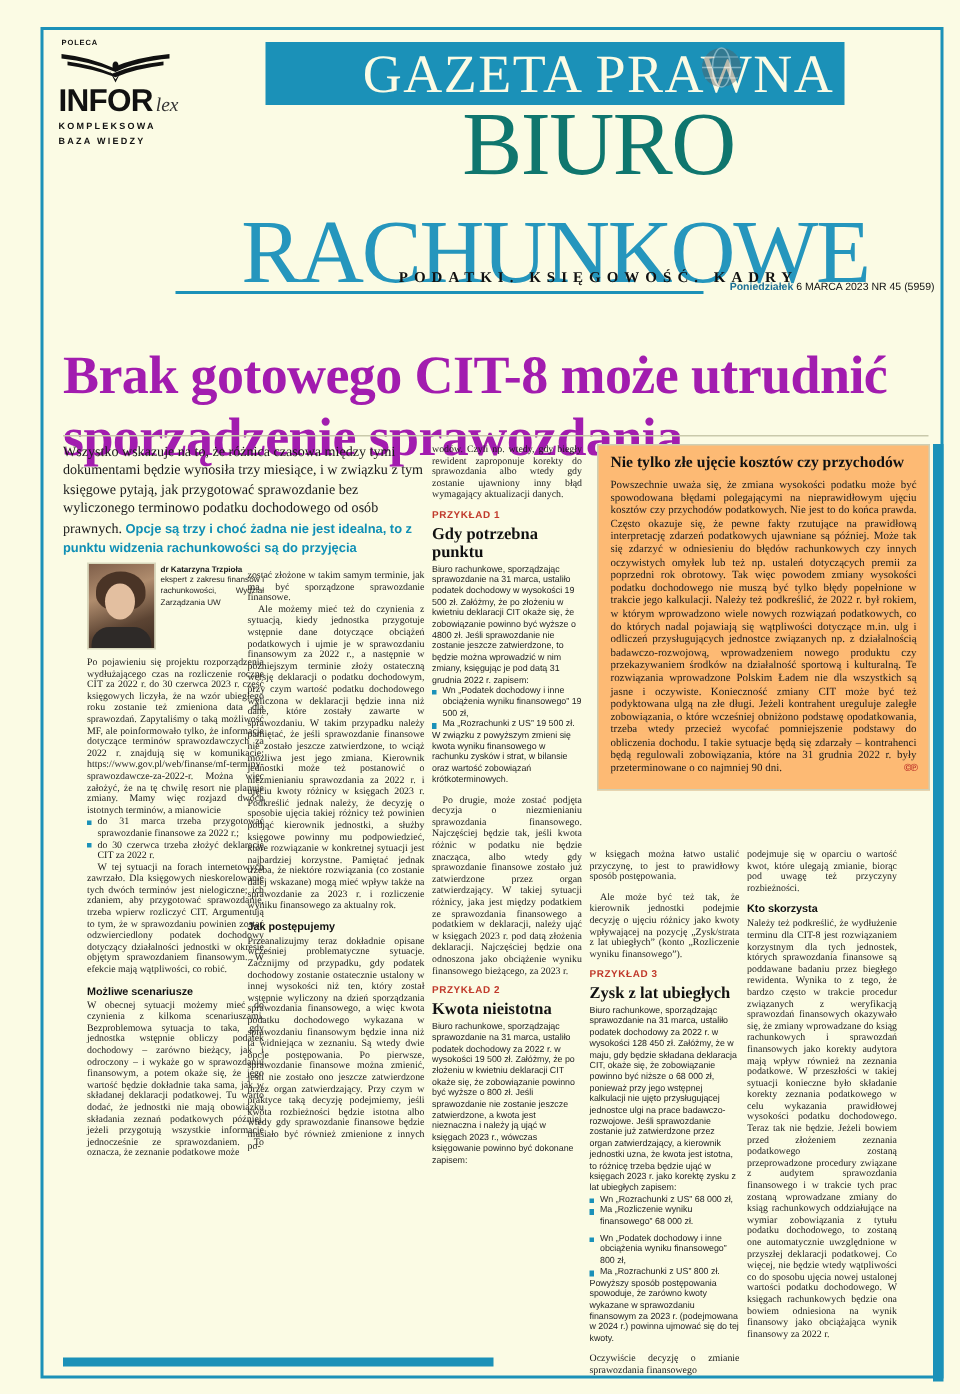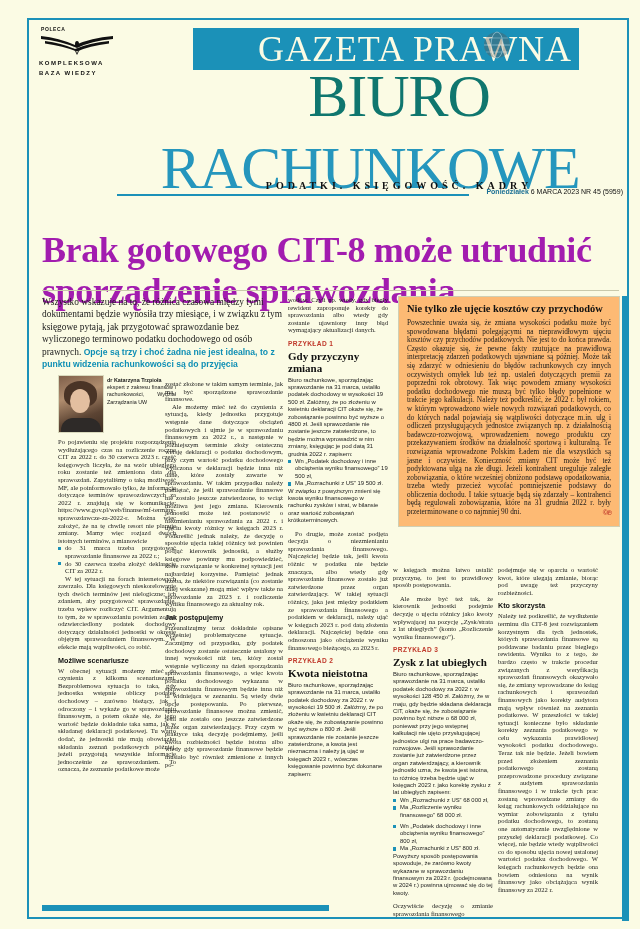--- a/index.html
+++ b/index.html
@@ -46,21 +46,20 @@
     font-style:italic;font-size:13px;color:#333;margin-left:2px;font-weight:normal;
   }
   .logo-sub{
     font-family:"Liberation Sans", sans-serif;
     font-size:6px;font-weight:bold;letter-spacing:1.5px;color:#111;
     line-height:8px;margin-top:2px;
   }
   .gazeta-band{
     position:absolute;left:148px;top:8px;width:386px;height:42px;
     background:#1b91b8;
-    margin-left:16px;
   }
   .gazeta-text{
     position:absolute;left:0;top:0;width:444px;height:42px;
     color:#fbfbe4;
     font-family:"Liberation Serif", serif;
     font-size:36px;font-weight:normal;letter-spacing:1px;
     text-align:center;line-height:42px;
     white-space:nowrap;
   }
   .globe{
@@ -228,20 +227,23 @@
   <div class="masthead">
 
     <div class="logo-box">
       <div class="logo-poleca">POLECA</div>
       <svg class="logo-bird" viewBox="0 0 78 24">
         <path d="M2 3 Q20 5 36 12 Q52 5 74 3 L74 6 Q52 8 38 15 L38 15 Q22 8 2 6 Z" fill="#111"></path>
         <path d="M6 8 Q22 10 36 16 Q50 10 70 8 L70 10.5 Q50 13 38 18.5 Q24 13 6 10.5 Z" fill="#111"></path>
         <path d="M34 14 L38 20 L42 14 L38 22 Z" fill="#111"></path>
         <ellipse cx="38" cy="11" rx="2" ry="3" fill="#111"></ellipse>
       </svg>
+      <div>
+        <span class="logo-infor">INFOR</span><span class="logo-lex">lex</span>
+      </div>
       <div class="logo-sub">KOMPLEKSOWA</div>
       <div class="logo-sub">BAZA WIEDZY</div>
     </div>
 
     <div class="gazeta-band">
       <div class="gazeta-text">GAZETA PRAWNA</div>
       <svg class="globe" viewBox="0 0 30 30">
         <circle cx="15" cy="15" r="13" fill="#5a5a5a" opacity=".75"></circle>
         <ellipse cx="15" cy="15" rx="6" ry="13" fill="none" stroke="#cfcfcf" stroke-width="1"></ellipse>
         <line x1="2" y1="15" x2="28" y2="15" stroke="#cfcfcf" stroke-width="1"></line>
@@ -303,21 +305,21 @@
       <p class="noind">zostać złożone w takim samym terminie, jak ma być sporządzone sprawozdanie finansowe.</p>
       <p>Ale możemy mieć też do czynienia z sytuacją, kiedy jednostka przygotuje wstępnie dane dotyczące obciążeń podatkowych i ujmie je w sprawozdaniu finansowym za 2022 r., a następnie w późniejszym terminie złoży ostateczną wersję deklaracji o podatku dochodowym, przy czym wartość podatku dochodowego wyliczona w deklaracji będzie inna niż dane, które zostały zawarte w sprawozdaniu. W takim przypadku należy pamiętać, że jeśli sprawozdanie finansowe nie zostało jeszcze zatwierdzone, to wciąż możliwa jest jego zmiana. Kierownik jednostki może też postanowić o niezmienianiu sprawozdania za 2022 r. i ujęciu kwoty różnicy w księgach 2023 r. Podkreślić jednak należy, że decyzję o sposobie ujęcia takiej różnicy też powinien podjąć kierownik jednostki, a służby księgowe powinny mu podpowiedzieć, które rozwiązanie w konkretnej sytuacji jest najbardziej korzystne. Pamiętać jednak trzeba, że niektóre rozwiązania (co zostanie dalej wskazane) mogą mieć wpływ także na sprawozdanie za 2023 r. i rozliczenie wyniku finansowego za aktualny rok.</p>
       <div class="subhead">Jak postępujemy</div>
       <p class="noind">Przeanalizujmy teraz dokładnie opisane wcześniej problematyczne sytuacje. Zacznijmy od przypadku, gdy podatek dochodowy zostanie ostatecznie ustalony w innej wysokości niż ten, który został wstępnie wyliczony na dzień sporządzania sprawozdania finansowego, a więc kwota podatku dochodowego wykazana w sprawozdaniu finansowym będzie inna niż ta widniejąca w zeznaniu. Są wtedy dwie opcje postępowania. Po pierwsze, sprawozdanie finansowe można zmienić, jeśli nie zostało ono jeszcze zatwierdzone przez organ zatwierdzający. Przy czym w praktyce taką decyzję podejmiemy, jeśli kwota rozbieżności będzie istotna albo wtedy gdy sprawozdanie finansowe będzie musiało być również zmienione z innych po-</p>
     </div>
 
     <div class="col c3">
       <p class="noind">wodów. Czyli np. wtedy, gdy biegły rewident zaproponuje korekty do sprawozdania albo wtedy gdy zostanie ujawniony inny błąd wymagający aktualizacji danych.</p>
 
       <div class="exlabel">PRZYKŁAD 1</div>
-      <div class="extitle">Gdy przyczyny zmiana</div>
+      <div class="extitle">Gdy potrzebna punktu</div>
       <div class="exbody">
         <p>Biuro rachunkowe, sporządzając sprawozdanie na 31 marca, ustaliło podatek dochodowy w wysokości 19 500 zł. Załóżmy, że po złożeniu w kwietniu deklaracji CIT okaże się, że zobowiązanie powinno być wyższe o 4800 zł. Jeśli sprawozdanie nie zostanie jeszcze zatwierdzone, to będzie można wprowadzić w nim zmiany, księgując je pod datą 31 grudnia 2022 r. zapisem:</p>
         <ul class="exbullets">
           <li>Wn „Podatek dochodowy i inne obciążenia wyniku finansowego” 19 500 zł,</li>
           <li>Ma „Rozrachunki z US” 19 500 zł.</li>
         </ul>
         <p>W związku z powyższym zmieni się kwota wyniku finansowego w rachunku zysków i strat, w bilansie oraz wartość zobowiązań krótkoterminowych.</p>
       </div>
 
       <p style="margin-top:5px">Po drugie, może zostać podjęta decyzja o niezmienianiu sprawozdania finansowego. Najczęściej będzie tak, jeśli kwota różnic w podatku nie będzie znacząca, albo wtedy gdy sprawozdanie finansowe zostało już zatwierdzone przez organ zatwierdzający. W takiej sytuacji różnicy, jaka jest między podatkiem ze sprawozdania finansowego a podatkiem w deklaracji, należy ująć w księgach 2023 r. pod datą złożenia deklaracji. Najczęściej będzie ona odnoszona jako obciążenie wyniku finansowego bieżącego, za 2023 r.</p>

